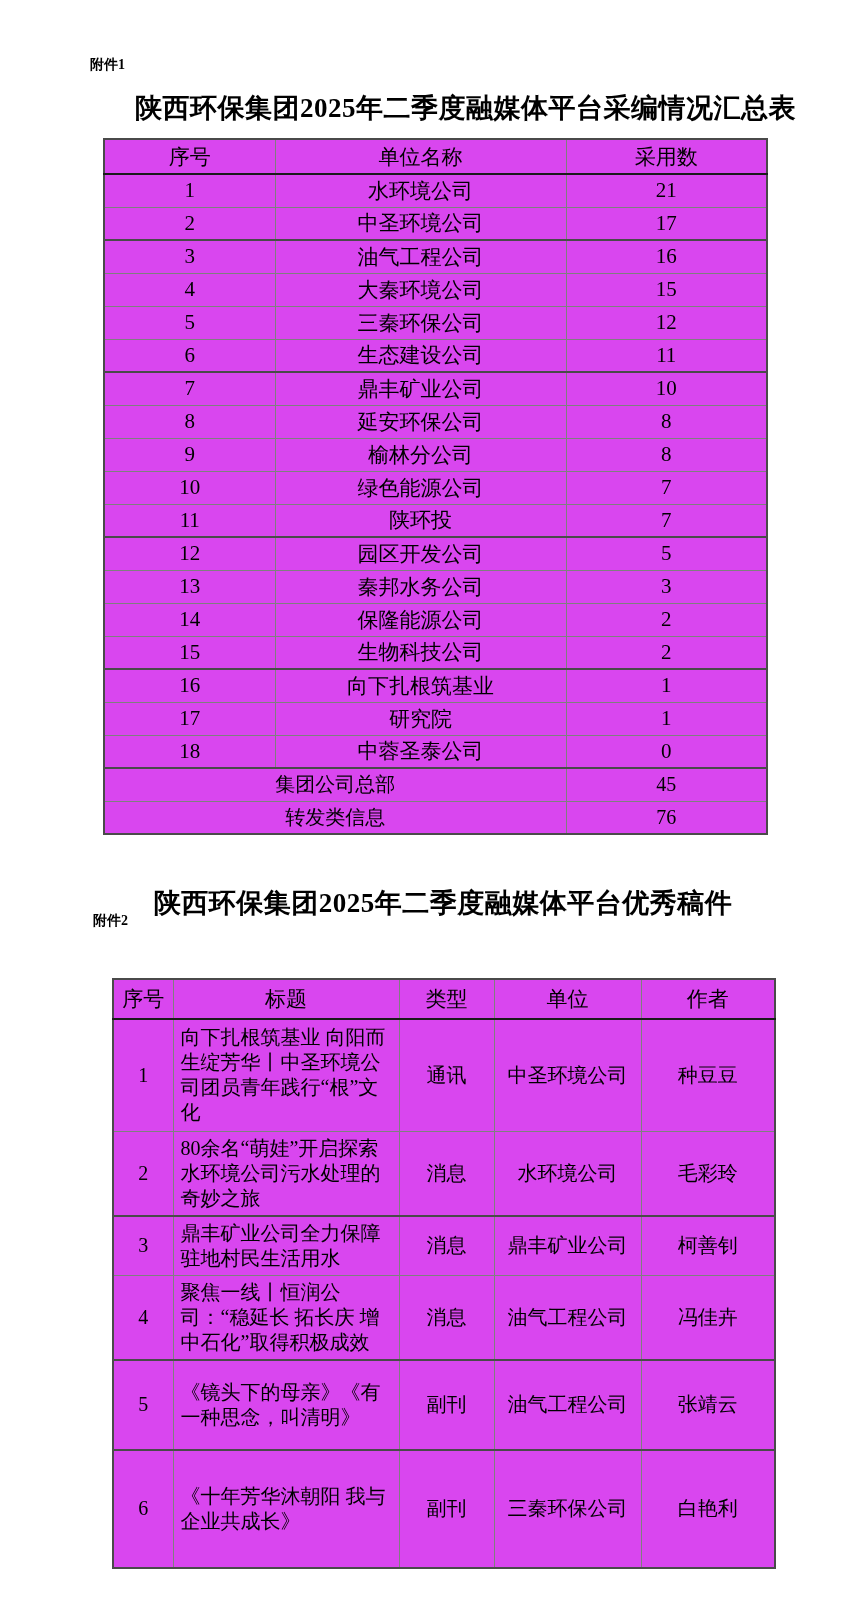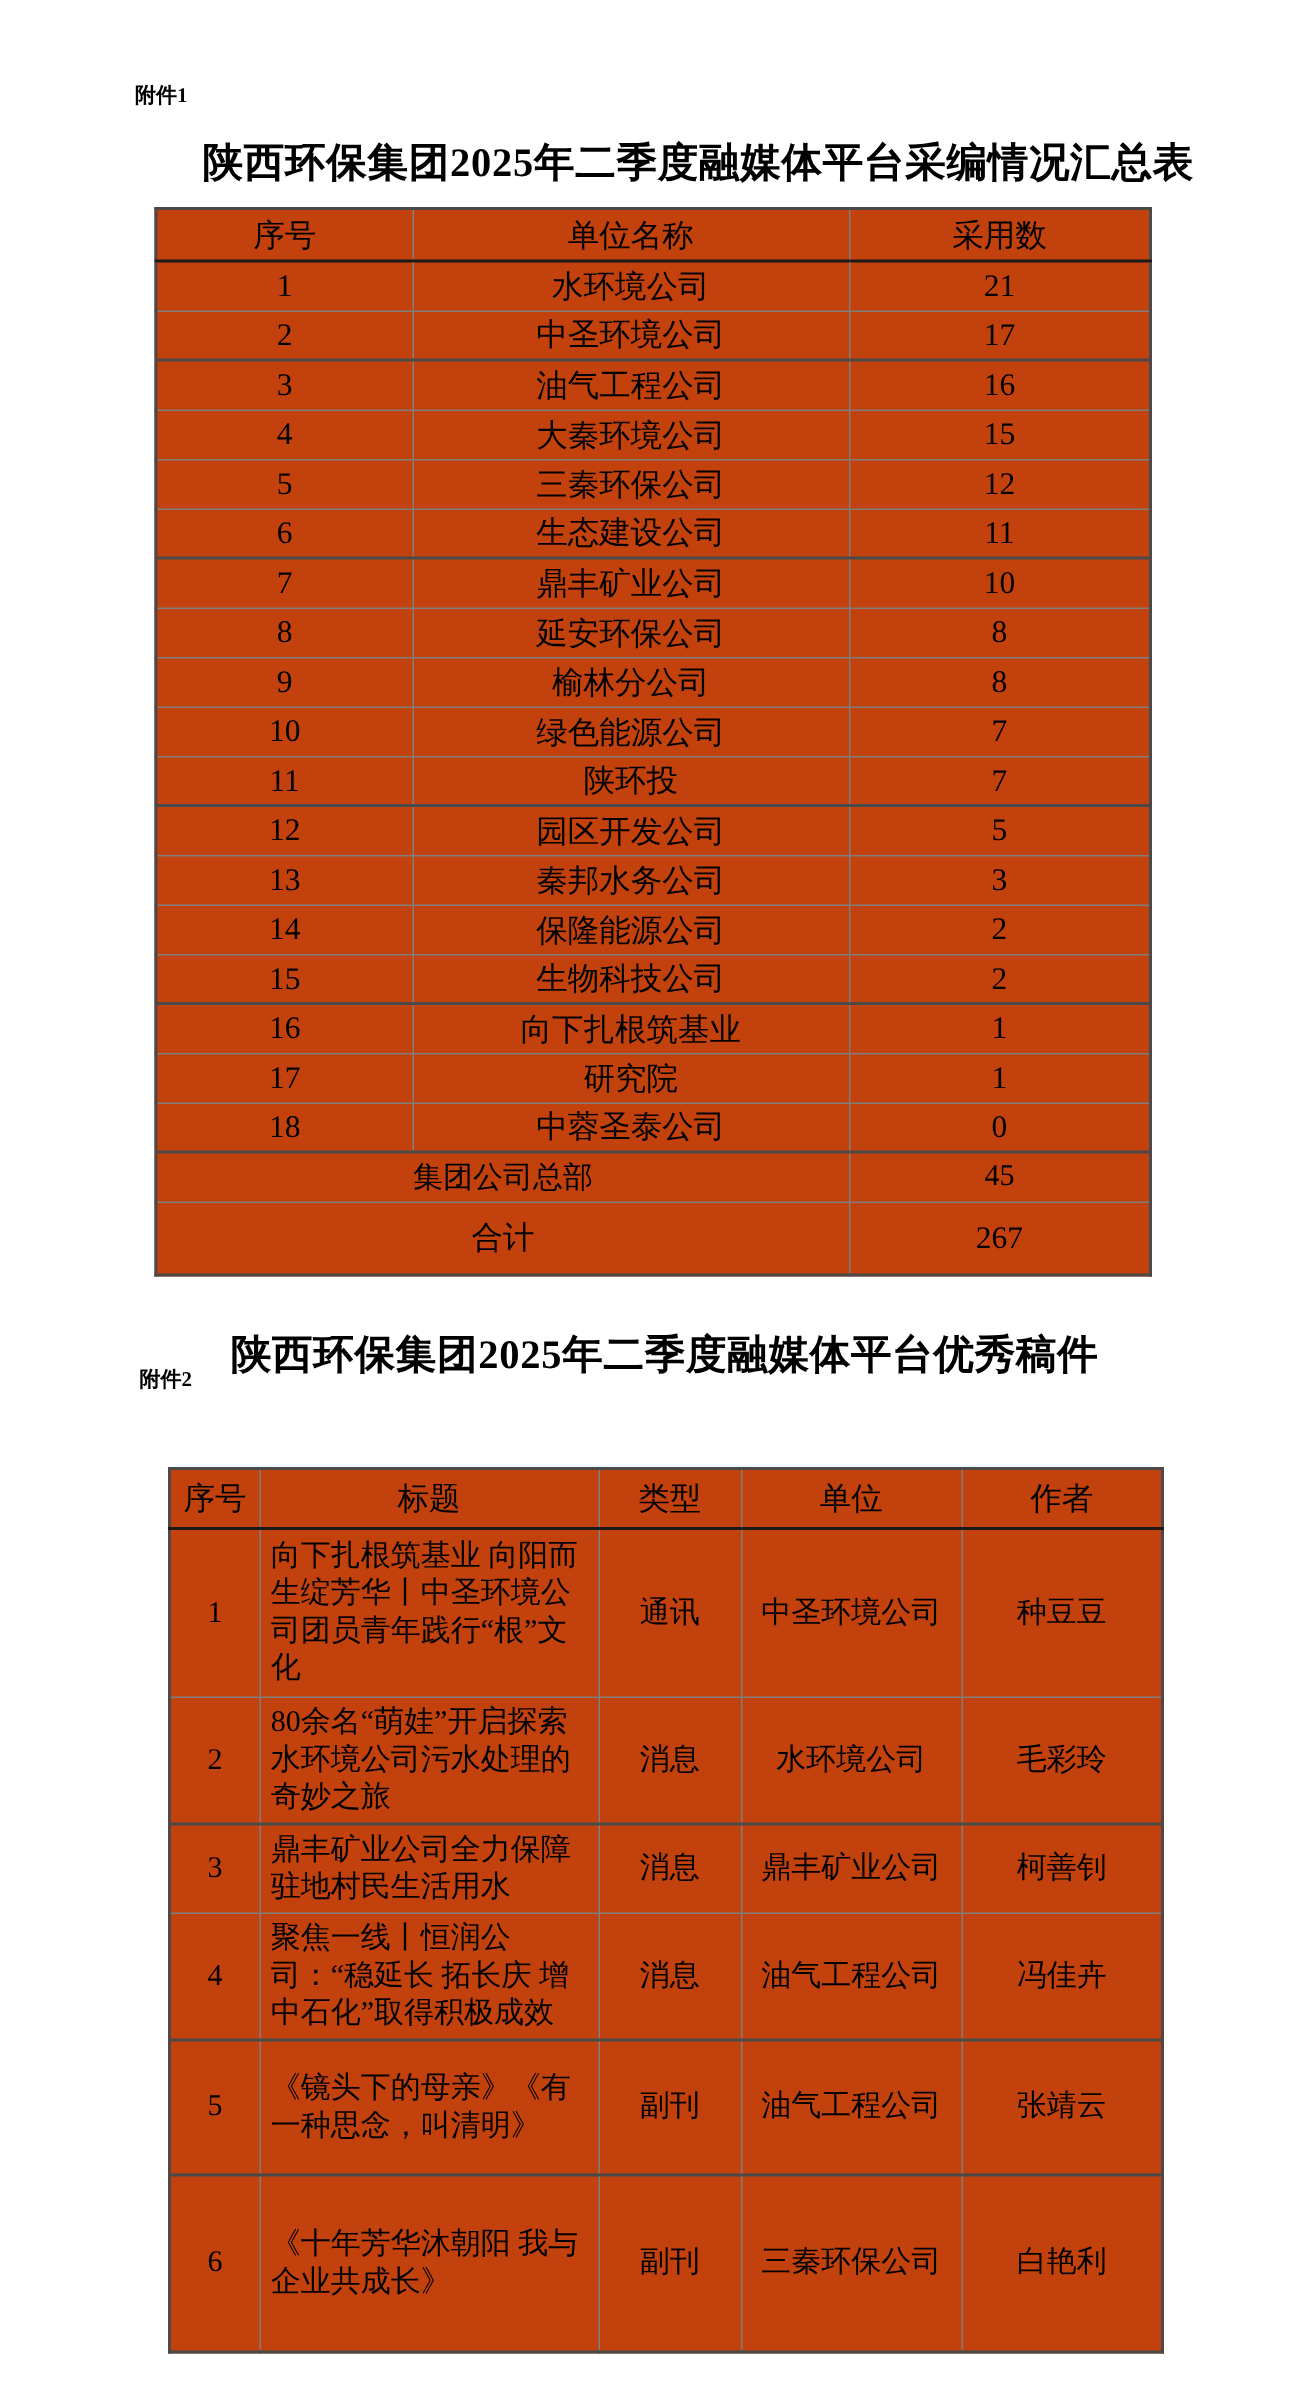--- a/index.html
+++ b/index.html
@@ -11,21 +11,21 @@
   #att1-label { left:90px; top:52px; }
   #att2-label { left:93px; top:888px;margin-top:20px; }
 
   .doc-title {
     position:absolute; font-weight:bold; font-size:27px; text-align:center;
     white-space:nowrap; letter-spacing:0.5px;
   }
   #table1-title { left:103px; width:663px; top:90px;margin-left:31px; }
   #table2-title { left:112px; width:662px; top:885px; }
 
-  table { position:absolute; border-collapse:collapse; table-layout:fixed; background:#c2410c; }
+  table { position:absolute; border-collapse:collapse; table-layout:fixed; background:#d946ef; }
   #table1 { left:103px; top:138px; width:663px; border:2px solid #4a4a4a; }
   #table2 { left:112px; top:978px; width:662px; border:2px solid #4a4a4a; }
 
   th, td { border:1px solid #7f7f7f; text-align:center; vertical-align:middle; padding:0; font-weight:normal; }
 
   tr.hdr th {
     font-family:"Liberation Sans","DejaVu Sans",sans-serif;
     font-size:21px; border-bottom:2px solid #1a1a1a;
   }
   #table1 tr.hdr { height:35px; }
@@ -149,23 +149,23 @@
       </tr>
     <tr class="thick">
         <td>18</td>
         <td>中蓉圣泰公司</td>
         <td>0</td>
       </tr>
     <tr class="summary-row">
         <td colspan="2">集团公司总部</td>
         <td>45</td>
       </tr>
-    <tr class="total-row">
-        <td colspan="2">合计</td>
-        <td>267</td>
+    <tr class="summary-row">
+        <td colspan="2">转发类信息</td>
+        <td>76</td>
       </tr>
   </tbody>
 </table>
 
 <div class="att-label" id="att2-label">附件2</div>
 
 <div class="doc-title" id="table2-title">陕西环保集团2025年二季度融媒体平台优秀稿件</div>
 
 <table id="table2">
   <colgroup>

